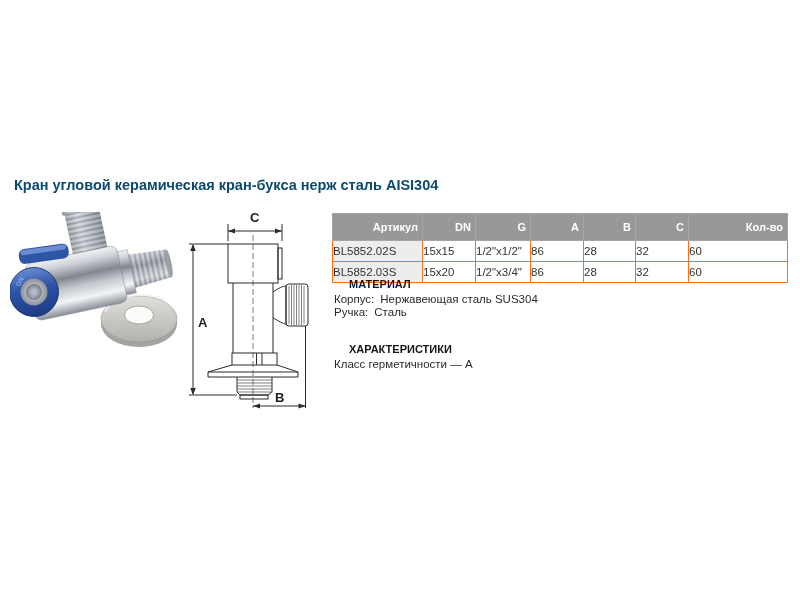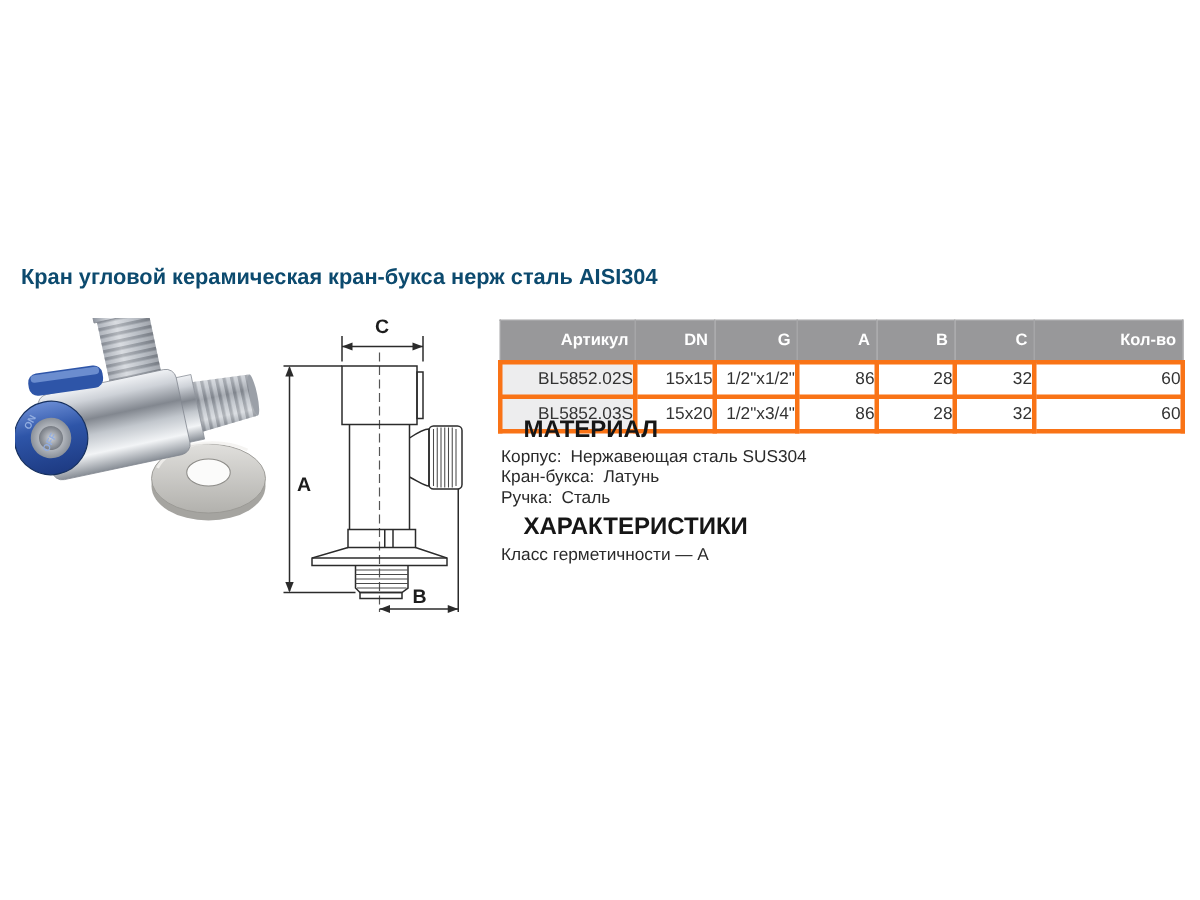--- a/index.html
+++ b/index.html
@@ -18,26 +18,26 @@
     position:absolute;left:332px;top:213px;width:455px;
     border-collapse:collapse;table-layout:fixed;font-size:11px;
   }
   table.spec th{
     background:#98989a;color:#ffffff;font-weight:bold;height:18px;
     border:1px solid #a6a6a8;border-left:1px solid rgba(255,255,255,0.45);
     text-align:right;padding:4px;
   }
   table.spec th:first-child{border-left:1px solid #a6a6a8;}
   table.spec td{
-    background:#ffffff;color:#333;height:20px;text-align:right;
-    border:3px solid #f97316;padding:0;font-size:11.5px;
+    background:#ffffff;color:#333;height:20px;text-align:left;
+    border:1px solid #f97316;padding:0;font-size:11.5px;
   }
   table.spec td:first-child{background:#ededee;}
   .section{position:absolute;left:334px;width:420px;}
-  .section .heading{font-size:16px;font-weight:bold;color:#161616;margin-bottom:3px;padding-left:15px;}
+  .section .heading{font-size:11px;font-weight:bold;color:#161616;margin-bottom:3px;padding-left:15px;}
   .section .line{font-size:11.5px;color:#2a2a2a;line-height:13.4px;}
   .section .line .lbl{margin-right:6px;}
   .sec-material{top:278px;}
   .sec-chars{top:343px;}
 
   svg text{font-family:"Liberation Sans",sans-serif;}
   .dim-label{font-size:13px;font-weight:bold;fill:#1d1d1d;}
   .dw{stroke:#2b2b2b;stroke-width:1;fill:none;}
   .dwf{fill:#2b2b2b;stroke:none;}
   .hatch{stroke:#4a4a4a;stroke-width:0.7;}
@@ -245,23 +245,20 @@
       </tr>
     </tbody>
   </table>
 
   <div class="section sec-material">
     <div class="heading">МАТЕРИАЛ</div>
     <div class="line">
       <span class="lbl">Корпус:</span><span>Нержавеющая сталь SUS304</span>
     </div>
     <div class="line">
-      <span class="lbl">Кран-букса:</span><span>Латунь</span>
-    </div>
-    <div class="line">
       <span class="lbl">Ручка:</span><span>Сталь</span>
     </div>
   </div>
 
   <div class="section sec-chars">
     <div class="heading">ХАРАКТЕРИСТИКИ</div>
     <div class="line">Класс герметичности — А</div>
   </div>
 
 </div>

